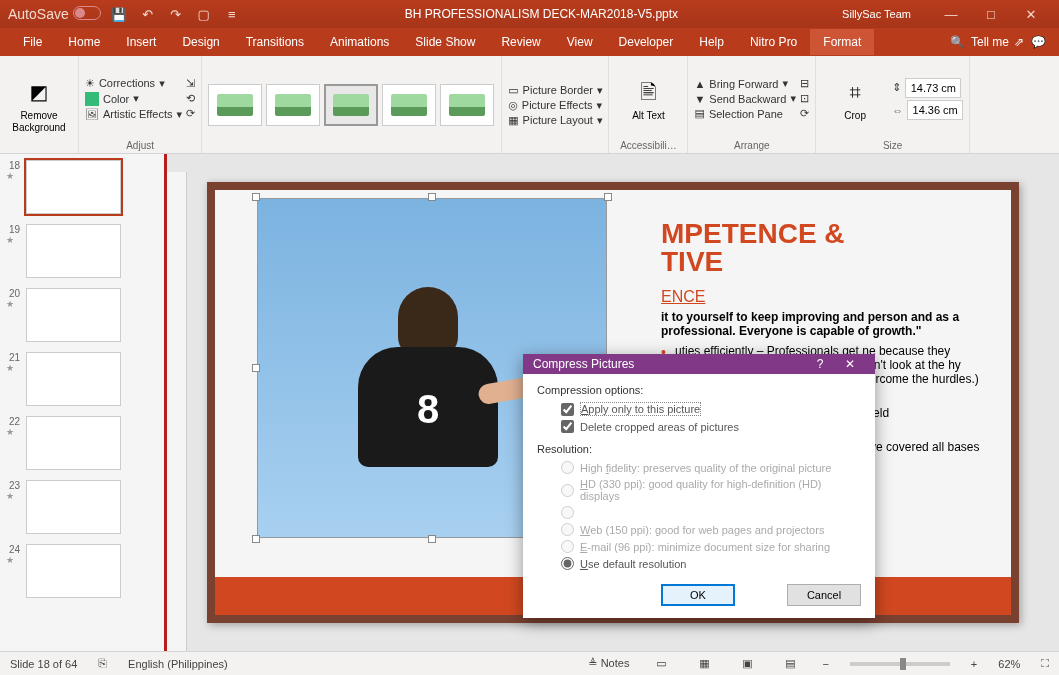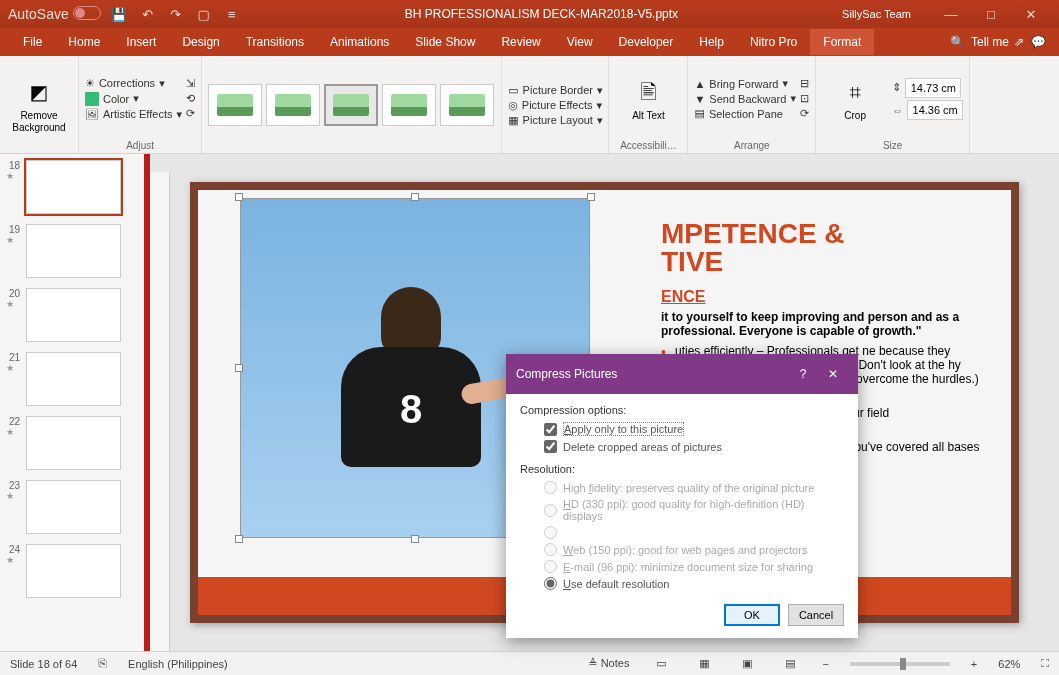--- a/index.html
+++ b/index.html
@@ -30,21 +30,21 @@
 .adjust-row { display: flex; align-items: center; gap: 4px; font-size: 11px; color: #333; }
 .adjust-row .sq { width: 14px; height: 14px; background: #3b7; }
 .style-thumb { width: 54px; height: 42px; border: 1px solid #ccc; display: flex; align-items: center; justify-content: center; background: #fff; }
 .style-thumb.selected { border: 2px solid #999; background: #e8e8e8; }
 .thumb-inner { width: 36px; height: 22px; background: linear-gradient(#9fd99f 60%, #5a9b5a 60%); border-radius: 2px; }
 .vstack { display: flex; flex-direction: column; gap: 2px; font-size: 11px; color: #333; }
 .vstack .row { display: flex; align-items: center; gap: 4px; white-space: nowrap; }
 .size-input { width: 56px; height: 20px; border: 1px solid #ccc; background: #fff; text-align: center; padding: 0 4px; font-size: 11px; }
 
 .workarea { height: 497px; display: flex; background: #e6e6e6; }
-.thumbnails { width: 150px; background: #f5f5f5; border-right: 6px solid #b91c1c; overflow: hidden; padding: 6px; }
+.thumbnails { width: 167px; background: #f5f5f5; border-right: 3px solid #b91c1c; overflow: hidden; padding: 6px; }
 .thumb-item { display: flex; gap: 6px; margin-bottom: 10px; }
 .thumb-num { font-size: 10px; color: #666; width: 14px; text-align: right; }
 .thumb-star { font-size: 9px; color: #999; }
 .thumb-slide { width: 95px; height: 54px; background: #fff; border: 1px solid #ccc; position: relative; overflow: hidden; }
 .thumb-slide.active { outline: 2px solid #b83b1c; }
 
 .canvas-area { flex: 1; position: relative; background: #e6e6e6; }
 .ruler-h { position: absolute; top: 0; left: 20px; right: 20px; height: 18px; background: #f5f5f5; border-bottom: 1px solid #ccc; }
 .ruler-v { position: absolute; top: 18px; left: 0; bottom: 0; width: 20px; background: #f5f5f5; border-right: 1px solid #ccc; }
 .slide-wrap { position: absolute; top: 28px; left: 40px; right: 40px; bottom: 28px; background: #fff; box-shadow: 2px 2px 8px rgba(0,0,0,0.3); border: 8px solid #7a4030; overflow: hidden; }
@@ -56,43 +56,43 @@
 .handle.bl { bottom: -5px; left: -5px; } .handle.br { bottom: -5px; right: -5px; }
 .handle.tm { top: -5px; left: 50%; margin-left: -4px; } .handle.bm { bottom: -5px; left: 50%; margin-left: -4px; }
 .handle.ml { top: 50%; left: -5px; margin-top: -4px; } .handle.mr { top: 50%; right: -5px; margin-top: -4px; }
 .person { position: absolute; bottom: 0; left: 70px; width: 200px; height: 250px; }
 .person-head { width: 60px; height: 70px; background: #3a2819; border-radius: 30px 30px 20px 20px; margin: 0 auto; }
 .person-body { width: 140px; height: 120px; background: #1a1a1a; margin: -10px auto 0; border-radius: 40px 40px 10px 10px; position: relative; }
 .person-num { position: absolute; top: 40px; left: 50%; transform: translateX(-50%); color: #fff; font-size: 40px; font-weight: bold; }
 .person-arm { position: absolute; top: 30px; right: -80px; width: 100px; height: 20px; background: #e0b090; border-radius: 10px; transform: rotate(-10deg); }
 .slide-text { position: absolute; top: 30px; right: 30px; width: 320px; }
 .slide-title { color: #d14820; font-size: 28px; font-weight: 800; line-height: 1; }
-.slide-sub { color: #d14820; font-size: 16px; text-decoration: underline; font-weight: bold; margin-top: 12px; }
+.slide-sub { color: #d14820; font-size: 16px; text-decoration: underline; font-weight: normal; margin-top: 12px; }
 .slide-quote { font-weight: bold; font-size: 12px; margin-top: 4px; }
 .slide-list { font-size: 12px; margin-top: 6px; }
 .slide-list li { margin-bottom: 3px; list-style: none; position: relative; padding-left: 14px; }
 .slide-list li::before { content: "•"; position: absolute; left: 0; color: #d14820; font-size: 14px; }
 .slide-footer { position: absolute; bottom: 0; left: 0; right: 0; height: 38px; background: #d14820; }
 
 .ruler-h { font-size: 8px; color: #666; display:flex; align-items:center; justify-content:center; }
 
 .dialog-overlay { position: absolute; top: 0; left: 0; right: 0; bottom: 0; z-index: 100; }
 .dialog { position: absolute; top: 200px; left: 356px; width: 352px; background: #fff; box-shadow: 0 4px 16px rgba(0,0,0,0.4); }
-.dialog-title { height: 40px; background: #813887; color: #fff; display: flex; align-items: center; padding: 0 10px; font-size: 12px; }
+.dialog-title { height: 20px; background: #813887; color: #fff; display: flex; align-items: center; padding: 0 10px; font-size: 12px; }
 .dialog-title .spacer { flex: 1; }
 .dialog-title .dbtn { width: 30px; text-align: center; cursor: pointer; }
 .dialog-body { padding: 10px 14px 12px; font-size: 11px; color: #555; }
 .dialog-body .section { font-weight: normal; color: #333; margin-bottom: 4px; }
 .dialog-body .opt { display: flex; align-items: center; gap: 6px; padding: 2px 0 2px 24px; }
 .dialog-body .opt input { accent-color: #666; }
 .dialog-body .opt label u { text-decoration: underline; }
 .dialog-body .opt.disabled { color: #aaa; }
 .dialog-body .opt.hl label { border: 1px dotted #888; }
 .dialog-buttons { display: flex; justify-content: flex-end; gap: 8px; padding: 0 14px 12px; }
-.dialog-buttons button { width: 56px; height: 22px; border: 1px solid #adadad; background: #e1e1e1; font-size: 11px; }
+.dialog-buttons button { width: 74px; height: 22px; border: 1px solid #adadad; background: #e1e1e1; font-size: 11px; margin-left: 44px; }
 .dialog-buttons button.primary { border: 2px solid #0078d7; background: #e5f1fb; }
 
 .statusbar { height: 24px; background: #f3f2f1; border-top: 1px solid #d4d4d4; display: flex; align-items: center; padding: 0 10px; font-size: 11px; color: #444; gap: 21px; }
 .statusbar .spacer { flex: 1; }
 .statusbar .vbtn { width: 22px; text-align: center; }
 .statusbar .zoom-slider { width: 100px; height: 4px; background: #ccc; position: relative; }
 .statusbar .zoom-slider::after { content: ""; position: absolute; left: 50%; top: -4px; width: 6px; height: 12px; background: #888; }
 </style>
 </head>
 <body>

